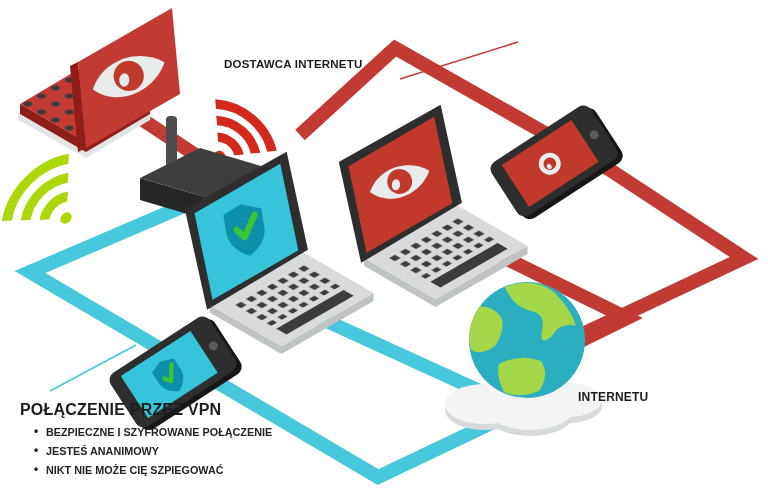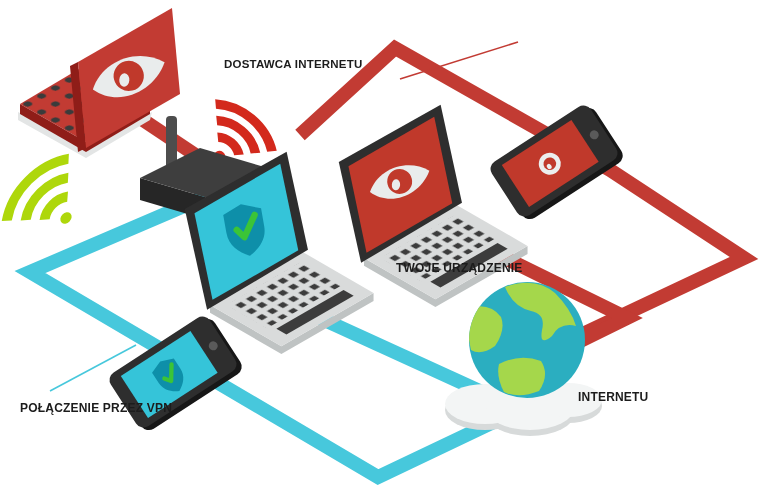--- a/index.html
+++ b/index.html
@@ -170,22 +170,26 @@
     <circle cx="48" cy="0" r="4.5" fill="#5a5a5a"></circle>
     <g transform="translate(-5,0) scale(0.72)">
       <path d="M 0 -22 L 18 -15 L 18 2 C 18 14 10 22 0 27 C -10 22 -18 14 -18 2 L -18 -15 Z" class="f-teal-dark"></path>
       <path class="check" d="M -8 1 L -2 9 L 11 -10"></path>
     </g>
   </g>
 </svg>
 
 <div class="lbl node-lbl" style="left:196px;top:58px;font-size:11.5px;padding-left:28px;">DOSTAWCA INTERNETU</div>
 
-<div class="lbl node-lbl" style="left:396px;top:261px;">TWOJE URZĄDZENIE</div>
 
 <div class="lbl node-lbl" style="left:578px;top:390px;">INTERNETU</div>
 
 
 <div class="ann" id="ann-vpn" style="left:20px;top:401px;">
-  <div class="ttl" style="font-size:12px;">POŁĄCZENIE PRZEZ VPN</div>
+  <div class="ttl" style="font-size:16px;">POŁĄCZENIE PRZEZ VPN</div>
+  <ul>
+    <li>BEZPIECZNE I SZYFROWANE POŁĄCZENIE</li>
+    <li>JESTEŚ ANANIMOWY</li>
+    <li>NIKT NIE MOŻE CIĘ SZPIEGOWAĆ</li>
+  </ul>
 </div>
 
 </div>
 
 </body></html>

